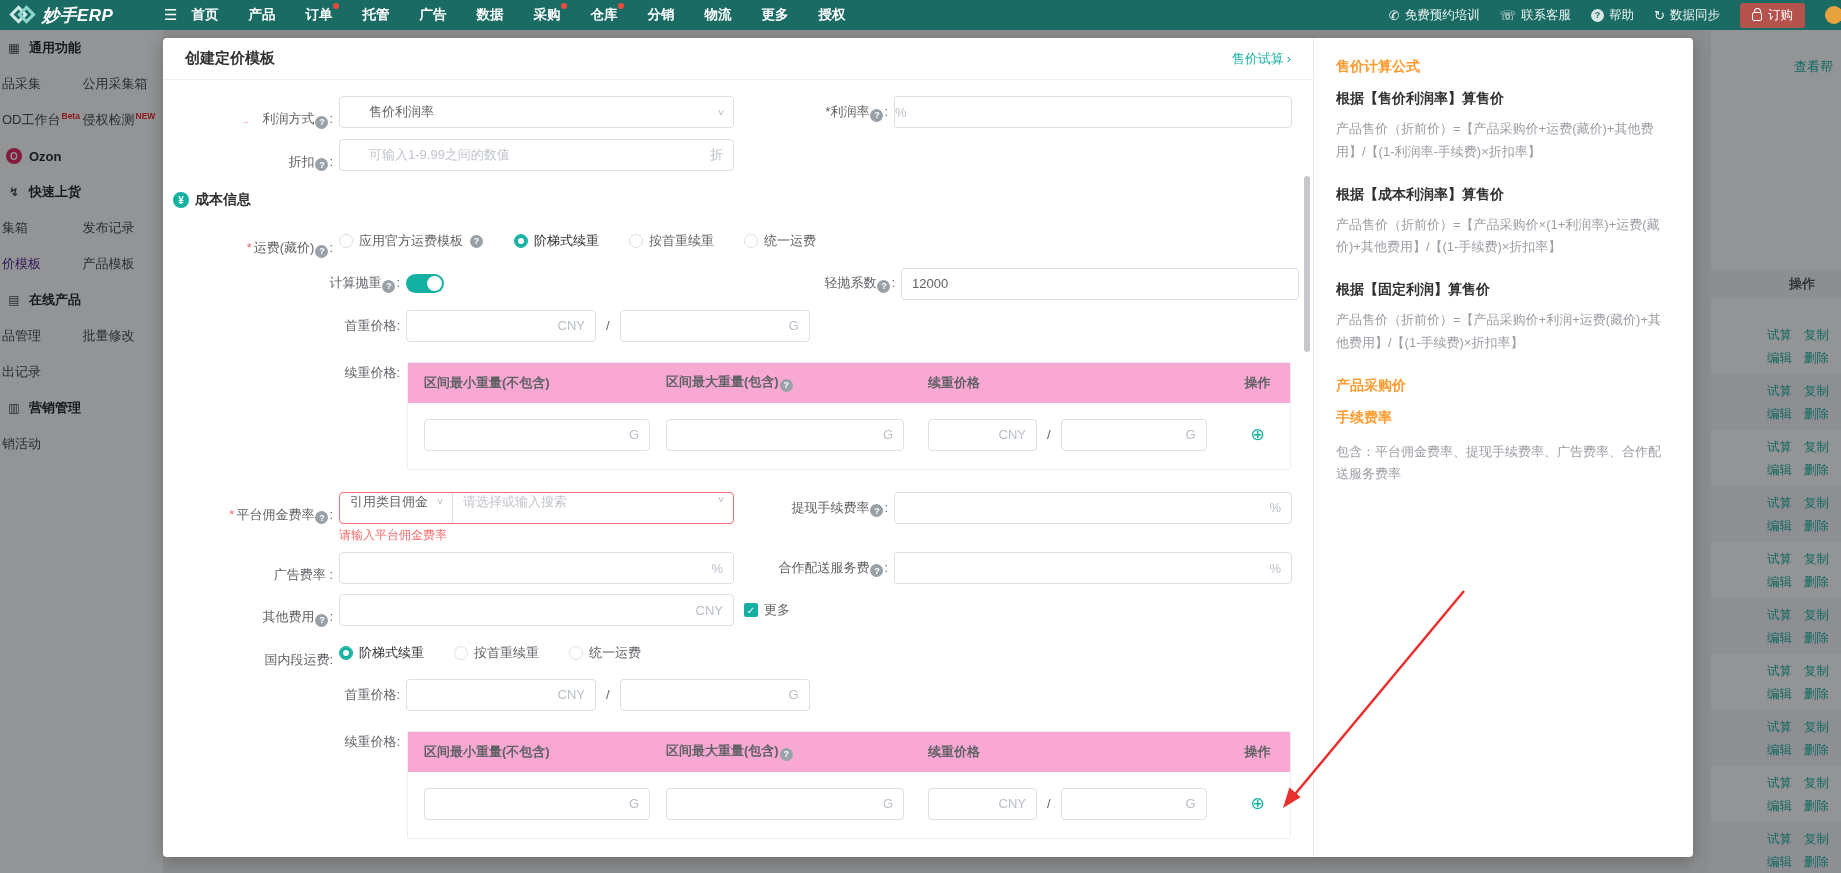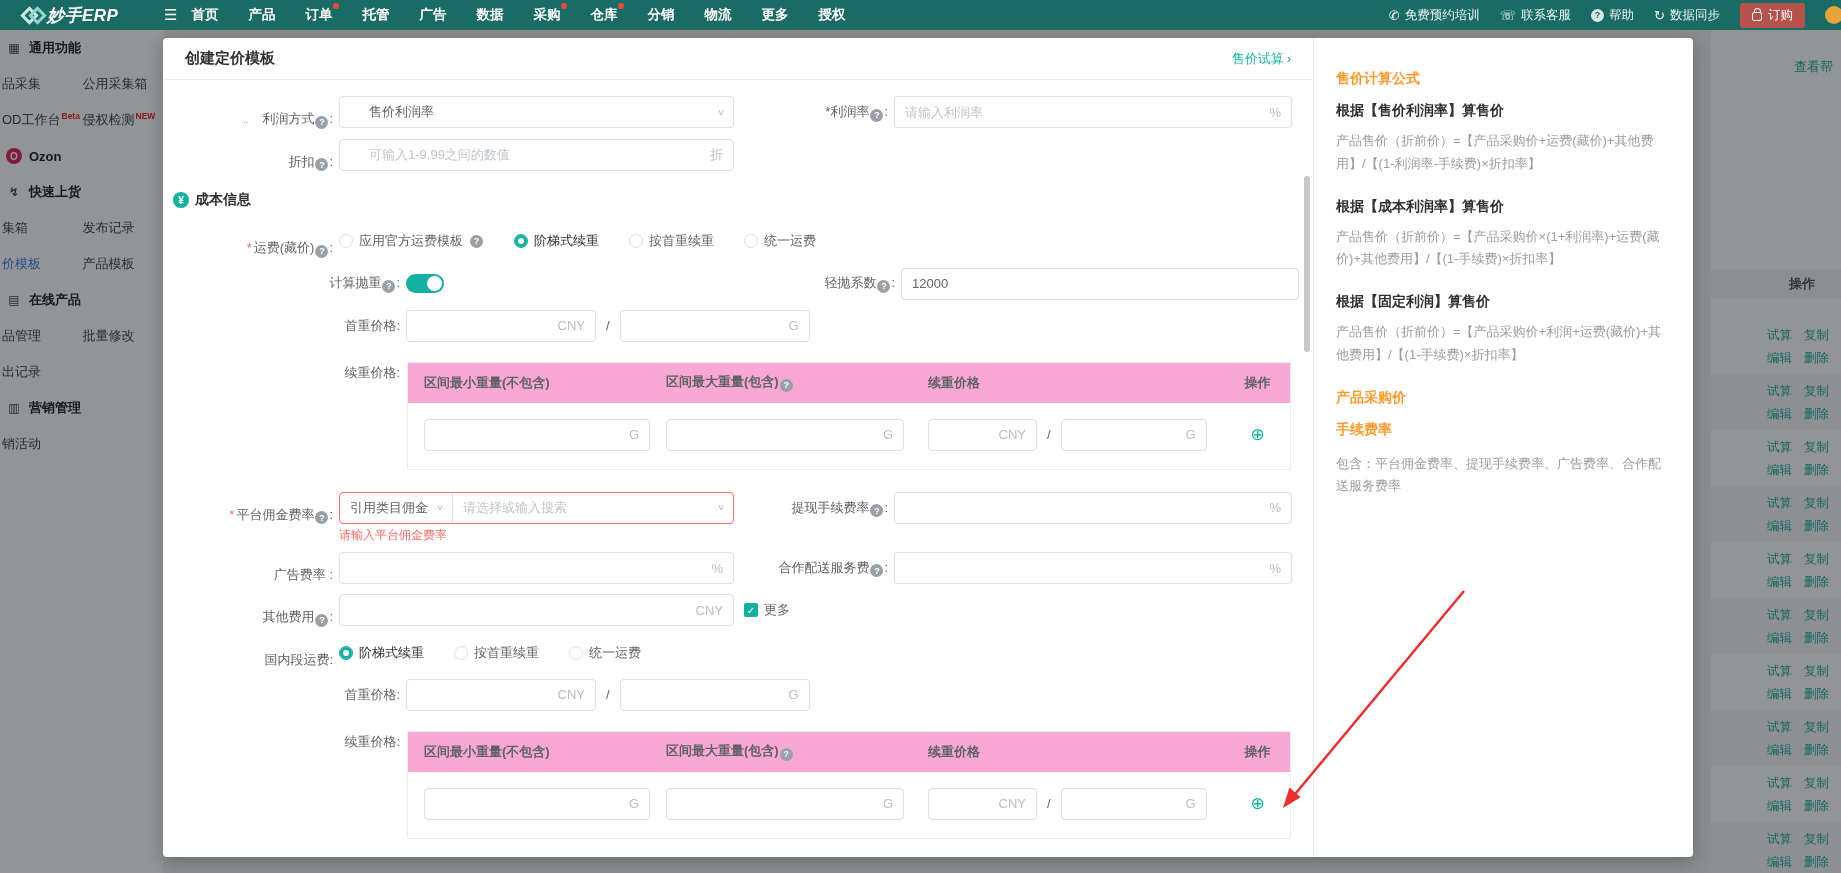--- a/index.html
+++ b/index.html
@@ -1,21 +1,21 @@
 <!DOCTYPE html>
 <html><head>
 <meta charset="utf-8">
 <style>
   * { margin:0; padding:0; box-sizing:border-box; }
   html,body { width:1841px; height:873px; overflow:hidden; font-family:"Liberation Sans","DejaVu Sans",sans-serif; background:#fff; }
   .stage { position:relative; width:1841px; height:873px; }
 
   
   .nav { position:absolute; left:0; top:0; width:1841px; height:30px; background:#1a6b63; display:flex; align-items:center; color:#fff; z-index:40; }
-  .nav .logo { display:flex; align-items:flex-end; padding-left:23px; width:150px; }
+  .nav .logo { display:flex; align-items:flex-start; gap:6px; padding-left:12px; width:150px; }
   .logo-ic { position:relative; width:24px; height:22px; }
   .logo-ic i { position:absolute; width:13px; height:13px; border:3px solid #8fd6cd; transform:rotate(45deg); }
   .logo-ic i:first-child { left:0; top:4px; border-color:#cde9e5; }
   .logo-ic i:last-child { left:8px; top:4px; }
   .brand { font-size:17px; font-weight:bold; font-style:italic; letter-spacing:.5px; }
   .hamb { font-size:15px; margin:0 14px 0 14px; cursor:pointer; }
   .menu { display:flex; align-items:center; gap:30px; font-size:13.5px; font-weight:bold; }
   .mitem { position:relative; cursor:pointer; white-space:nowrap; }
   .mitem .dot { position:absolute; right:-7px; top:-3px; width:6px; height:6px; border-radius:50%; background:#e74c3c; }
   .nav-right { margin-left:auto; display:flex; align-items:center; gap:20px; font-size:12.5px; padding-right:10px; }
@@ -29,21 +29,21 @@
 
   
   .bg-area { position:absolute; left:0; top:30px; width:1841px; height:843px; background:#f0f2f5; }
   .sidebar { position:absolute; left:0; top:0; width:163px; height:843px; background:#fff; overflow:hidden; }
   .sb-row { display:flex; align-items:center; height:36px; font-size:13px; color:#333; }
   .sb-group { gap:7px; padding-left:6px; font-weight:bold; color:#222; }
   .sb-gicon { font-size:12px; color:#444; width:16px; text-align:center; }
   .ozon-ic { width:16px; height:16px; border-radius:50%; background:#e0245e; color:#fff; font-size:10px; font-weight:bold; display:inline-flex; align-items:center; justify-content:center; }
   .sb-links { padding-left:2px; }
   .sb-link { width:85px; color:#444; cursor:pointer; white-space:nowrap; position:relative; }
-  .sb-link.active { color:#3b82f6; }
+  .sb-link.active { color:#4c1d95; }
   .sb-badge { font-size:8.5px; font-weight:bold; color:#f5222d; vertical-align:super; margin-left:1px; }
 
   .right-strip { position:absolute; right:0; top:0; width:130px; height:843px; background:#fff; overflow:hidden; }
   .rs-help { position:absolute; right:8px; top:28px; color:#14b0a1; font-size:13px; white-space:nowrap; }
   .rs-ophead { position:absolute; right:0; top:240px; width:148px; height:28px; background:#f3f4f6; display:flex; align-items:center; justify-content:flex-end; padding-right:26px; font-size:13px; font-weight:bold; color:#555; }
   .rs-rows { position:absolute; right:0; top:288px; width:148px; }
   .rs-row { height:56px; padding:6px 12px 0 0; text-align:right; font-size:12.5px; }
   .rs-row:nth-child(even){ background:#f5f6f9; }
   .rs-line { line-height:23px; white-space:nowrap; }
   .rs-link { color:#17b0a1; margin-left:12px; cursor:pointer; }
@@ -91,38 +91,38 @@
   .wtable { margin-left:244px; width:884px; border:1px solid #ebeef5; border-radius:2px; margin-bottom:22px; }
   .wt-head { display:flex; background:#f9a8d4; height:40px; align-items:center; font-size:13px; color:#606266; font-weight:bold; }
   .wt-c1 { width:258px; padding-left:16px; } .wt-c2 { width:262px; } .wt-c3 { width:297px; } .wt-c4 { width:65px; text-align:center; }
   .wt-row { display:flex; align-items:center; padding:16px 0 18px 0; }
   .wt-row .cell1 { width:258px; padding:0 16px 0 16px; }
   .wt-row .cell2 { width:262px; padding-right:24px; }
   .wt-row .cell3 { width:297px; display:flex; align-items:center; }
   .wt-row .cell4 { width:65px; text-align:center; }
   .add-ic { color:#14b0a1; font-size:17px; cursor:pointer; }
 
-  .composite { width:395px; height:32px; border:1px solid #f56c6c; border-radius:4px; display:flex; align-items:center; }
+  .composite { width:395px; height:32px; border:1px solid #f56c6c; border-radius:4px; display:flex; align-items:flex-start; }
   .comp-left { display:flex; align-items:center; font-size:13px; color:#606266; padding-left:10px; white-space:nowrap; }
   .comp-div { width:1px; height:30px; background:#dcdfe6; }
   .comp-ph { flex:1; font-size:13px; color:#c0c4cc; padding-left:10px; white-space:nowrap; overflow:hidden; }
   .err { margin:3px 0 8px 176px; color:#f56c6c; font-size:12px; }
 
   .ckbox { display:inline-flex; align-items:center; gap:6px; margin-left:10px; font-size:13px; color:#606266; cursor:pointer; }
   .ck { width:14px; height:14px; background:#14b0a1; border-radius:2px; color:#fff; font-size:10px; display:inline-flex; align-items:center; justify-content:center; }
 
   .m-footer { display:flex; justify-content:flex-end; align-items:center; gap:14px; margin:26px 8px 0 0; }
   .btn { height:36px; padding:0 18px; border:1px solid #dcdfe6; border-radius:4px; background:#fff; color:#404040; font-size:13px; cursor:pointer; }
   .btn.primary { background:#14b0a1; border-color:#14b0a1; color:#fff; }
 
   .scroll-thumb { position:absolute; left:1141px; top:138px; width:6px; height:176px; border-radius:3px; background:#c6c8cd; z-index:5; }
 
   
   .help-col { width:380px; border-left:1px solid #ececec; padding:20px 22px 0 22px; overflow:hidden; }
-  .h-orange { color:#ff9a2e; font-size:14px; font-weight:bold; margin-bottom:14px;margin-top:12px; }
+  .h-orange { color:#ff9a2e; font-size:14px; font-weight:bold; margin-bottom:14px; }
   .h-sub { color:#303133; font-size:14px; font-weight:bold; margin-bottom:10px; }
   .h-body { color:#9a9da3; font-size:13px; line-height:1.75; margin-bottom:22px; }
 
   .arrow-svg { position:absolute; left:0; top:0; width:1530px; height:819px; z-index:30; pointer-events:none; }
 </style>
 </head>
 <body>
 
 <div class="stage">
 
@@ -289,21 +289,20 @@
         <div class="frow">
           <span class="lbl"><span>利润方式</span><span class="qi">?</span>:</span>
           <span class="gap6"></span>
           <div class="field w395">
             <input readonly="" value="售价利润率" style="">
             <span class="chev">∨</span>
           </div>
           <span class="lbl2"><span class="req">*</span><span>利润率</span><span class="qi">?</span>:</span>
           <span class="gap6"></span>
           <div class="field w398">
-            <input placeholder="请输入利润率" style="">
             <span class="suffix">%</span>
           </div>
         </div>
 
         <div class="frow" style="margin-bottom:16px">
           <span class="lbl"><span>折扣</span><span class="qi">?</span>:</span>
           <span class="gap6"></span>
           <div class="field w395">
             <input placeholder="可输入1-9.99之间的数值" style="">
             <span class="suffix">折</span>

